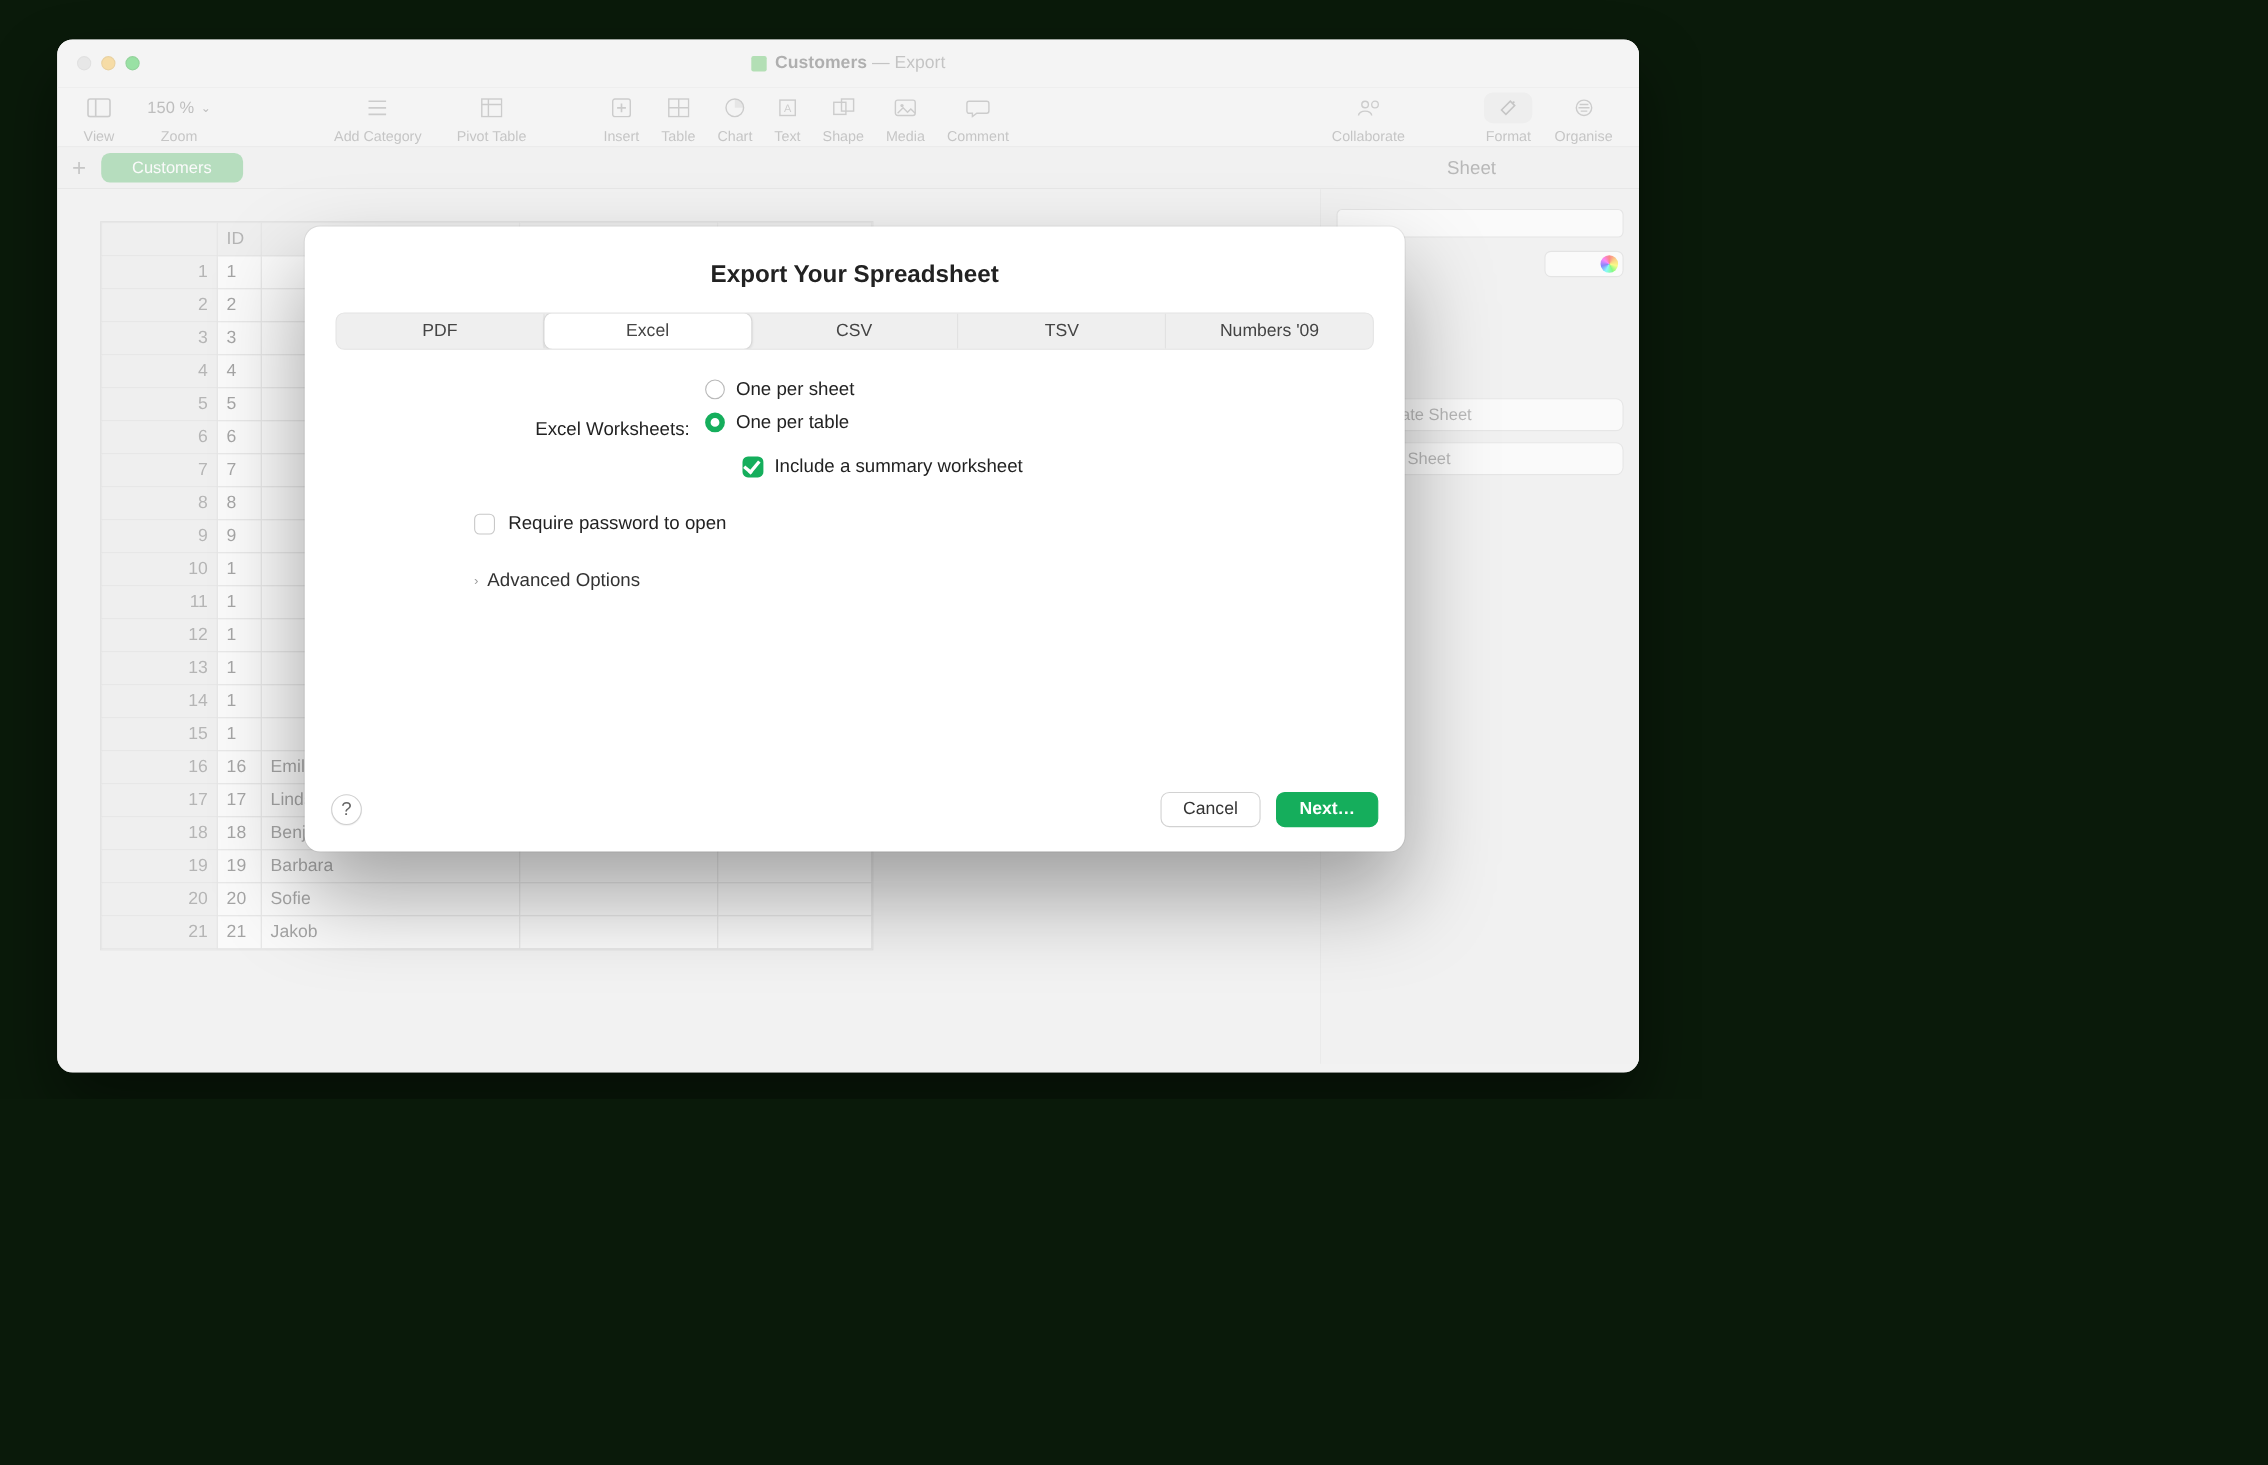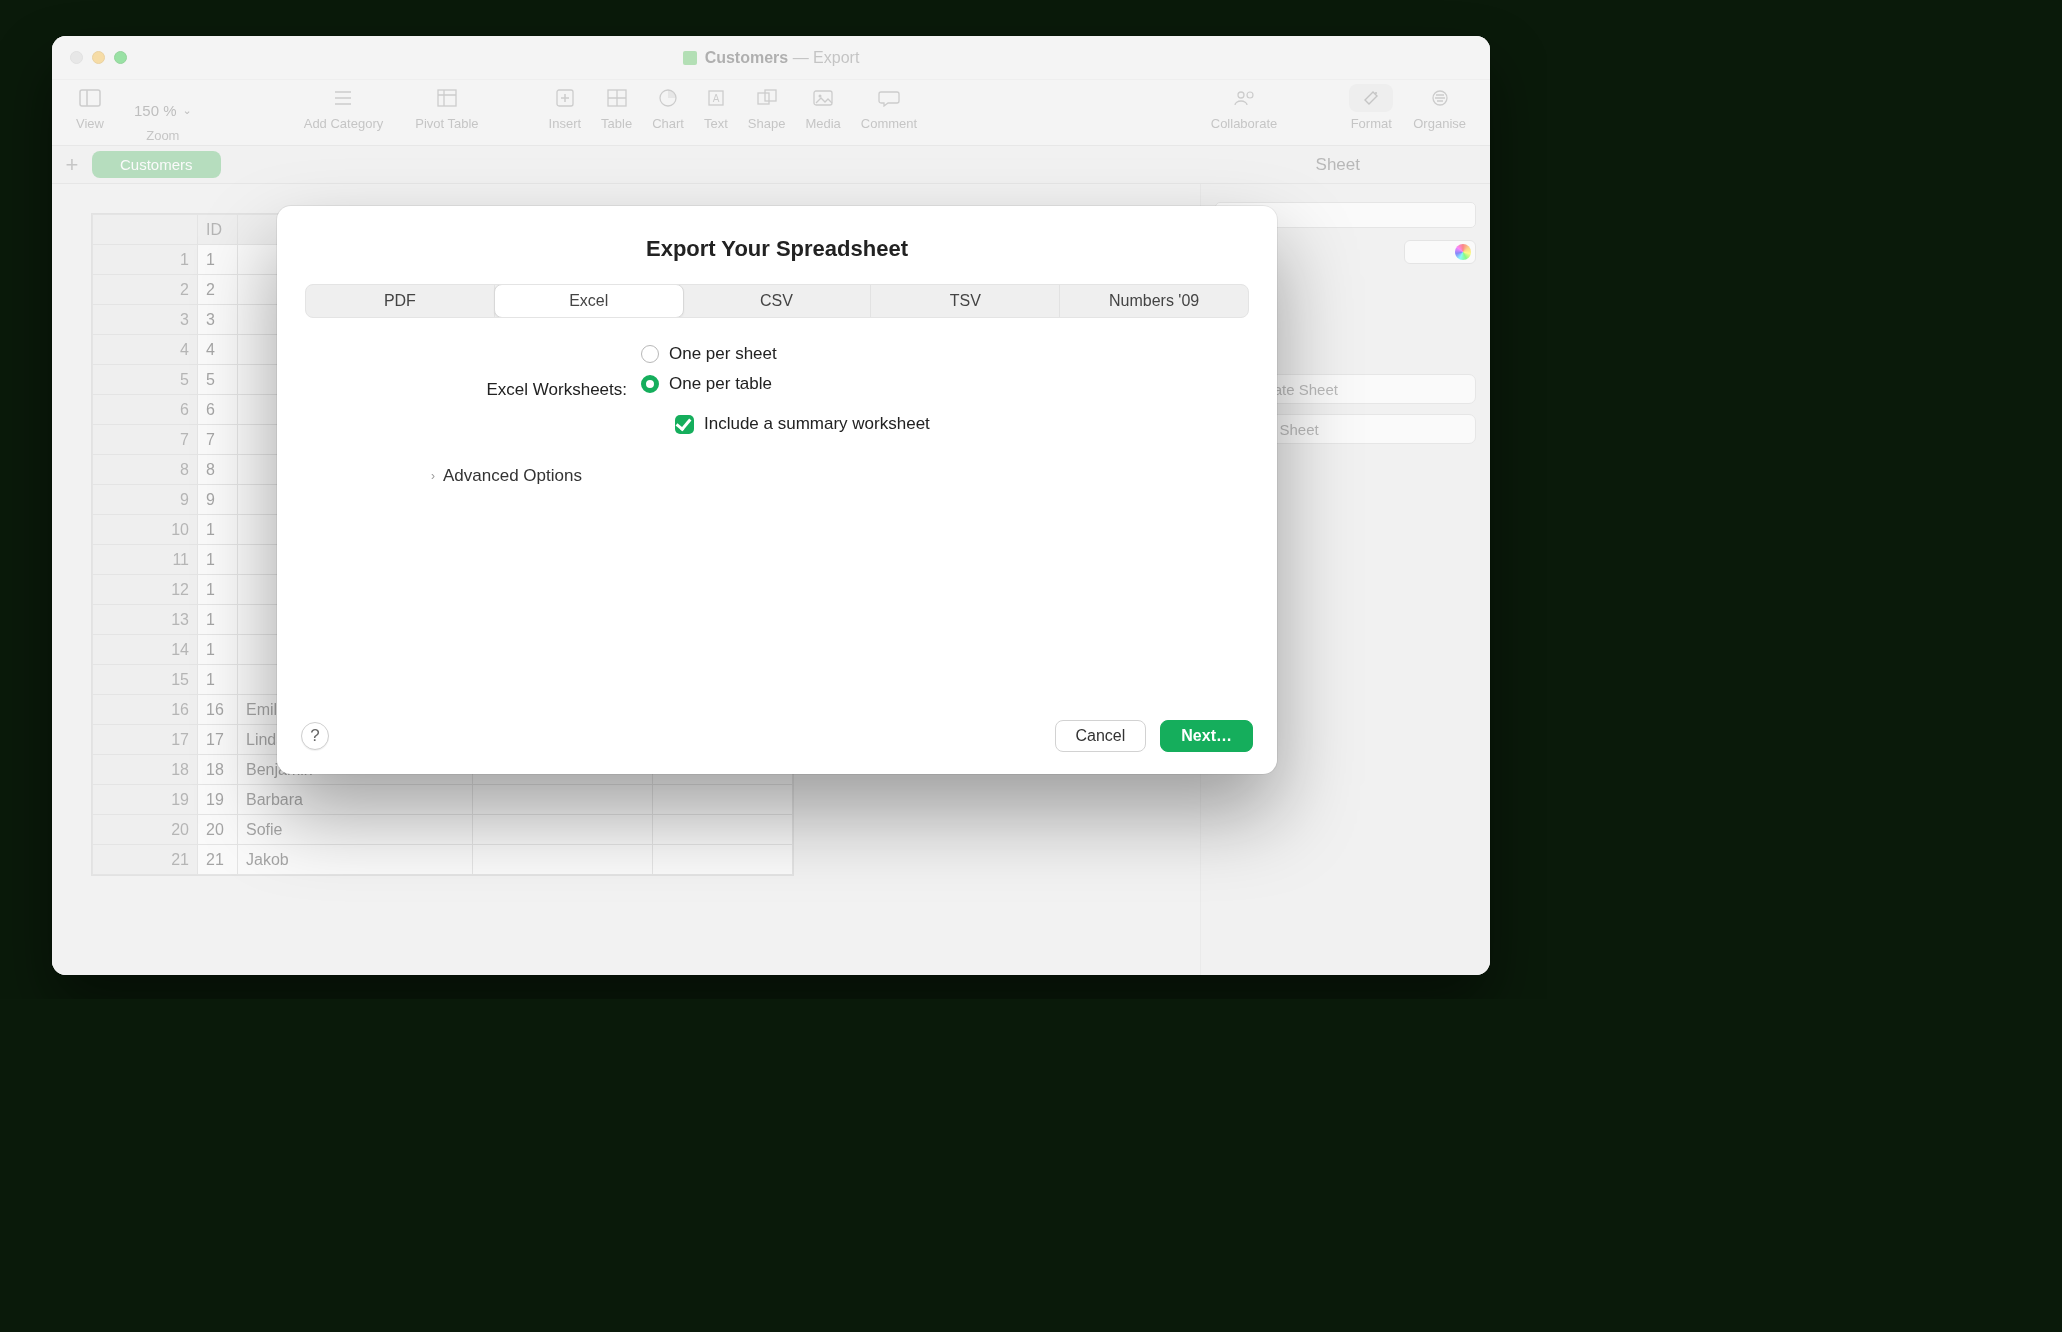--- a/index.html
+++ b/index.html
@@ -15,21 +15,21 @@
   .tl.close{background:#d6d6d6;border:1px solid #c6c6c6;}
   .tl.min{background:#f7bd45;border:1px solid #d9a53a;}
   .tl.max{background:#28c840;border:1px solid #1ea82f;}
   .title-center{ margin:0 auto; display:flex; align-items:center; gap:8px; font-size:16px; color:#888;}
   .title-center .doc-icon{ width:14px; height:14px; background:#63c466; border-radius:2px; position:relative;}
   .title-center strong{ color:#5a5a5a; font-weight:700;}
   .toolbar{ display:flex; align-items:flex-start; padding:4px 14px 2px; gap:0; background:#f2f2f2; border-bottom:1px solid #d6d6d6; color:#8a8a8a;}
   .tb-group{ display:flex; flex-direction:column; align-items:center; gap:4px; padding:0 10px; font-size:13px; }
   .tb-group.wide{ padding:0 22px;}
   .tb-icon{ height:28px; display:flex; align-items:center; justify-content:center; color:#8a8a8a; font-size:20px;}
-  .tb-zoom{ display:flex; align-items:center; height:28px; padding:2px 10px; border-radius:6px; font-size:15px; color:#7a7a7a;margin-top:12px;}
+  .tb-zoom{ display:flex; align-items:center; height:28px; padding:2px 10px; border-radius:6px; font-size:15px; color:#7a7a7a;}
   .tb-zoom .chev{ margin-left:6px; font-size:11px;}
   .tb-spacer{ flex:1; }
   .format-pill{ background:#e4e4e4; border-radius:8px; padding:4px 12px;}
 
   .tabbar{ height:38px; display:flex; align-items:center; background:#eaeaea; border-bottom:1px solid #d2d2d2;}
   .tabbar .plus{ width:40px; text-align:center; color:#8d8d8d; font-size:22px;}
   .sheet-tab{ background:#68bf7a; color:#fff; padding:5px 28px; border-radius:8px; font-size:15px; font-weight:500;}
   .tabbar .rightlabel{ margin-left:auto; padding-right:130px; color:#6d6d6d; font-size:17px;}
 
   .content{ display:flex; height:calc(100% - 44px - 62px - 38px); }
@@ -451,20 +451,24 @@
           <label class="radio checked">
             <span class="dot"></span>
             <span>One per table</span>
           </label>
           <label class="check">
             <span class="box"></span>
             <span>Include a summary worksheet</span>
           </label>
         </div>
       </div>
+      <label class="simple-check">
+        <span class="box"></span>
+        <span>Require password to open</span>
+      </label>
       <div class="adv">
         <span class="chev">›</span>
         <span>Advanced Options</span>
       </div>
     </div>
     <div class="modal-footer">
       <div class="help">?</div>
       <div class="footer-spacer"></div>
       <div class="btn">Cancel</div>
       <div class="btn primary">Next…</div>

